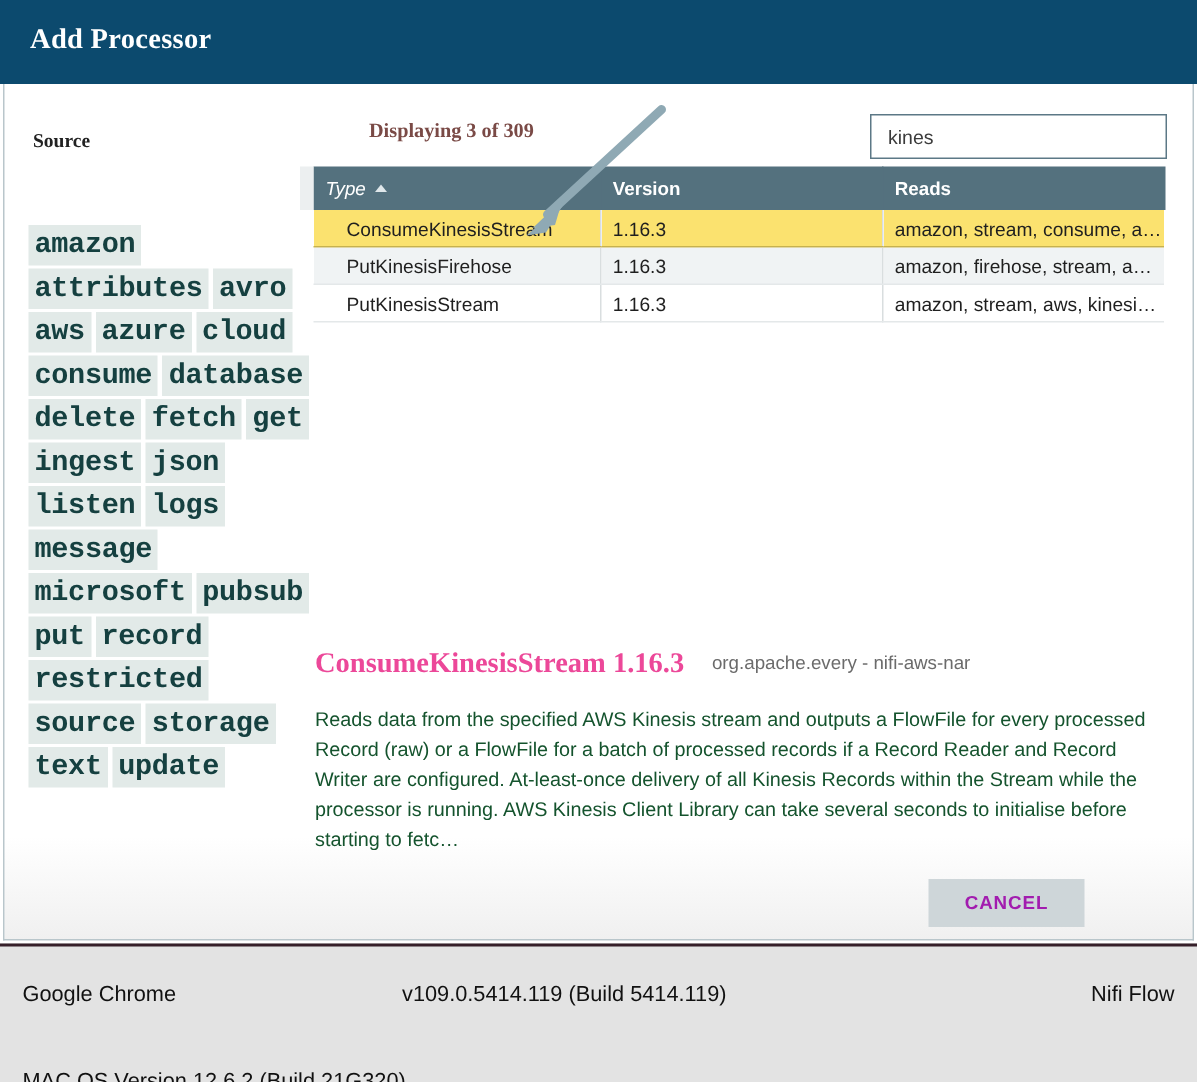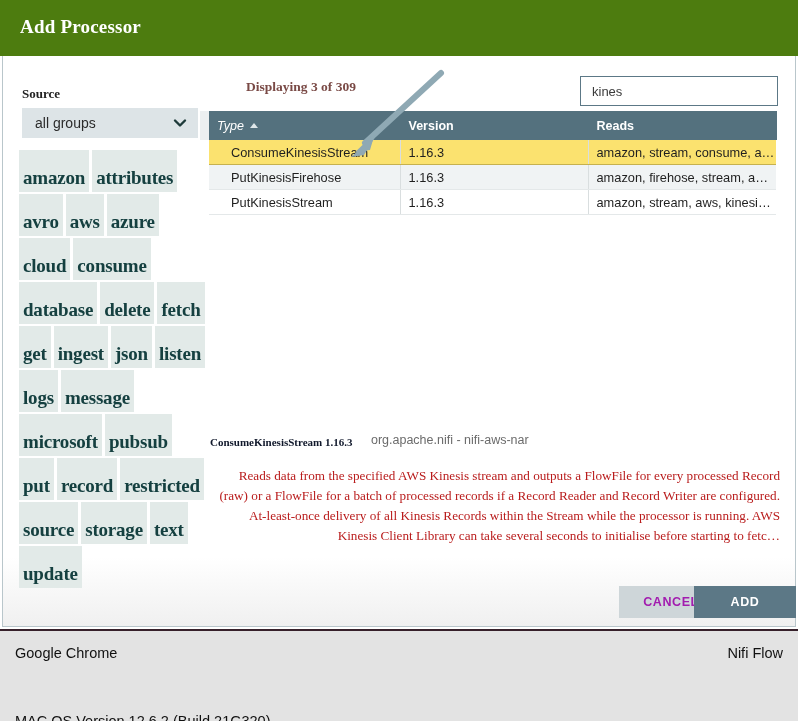--- a/index.html
+++ b/index.html
@@ -20,21 +20,21 @@
     left: 0; top: 0;
     width: 798px;
     height: 629px;
     background: #ffffff;
     box-sizing: border-box;
   }
   #titlebar {
     position: absolute;
     left: 0; top: 0;
     width: 798px; height: 56px;
-    background: #4d7c0f;
+    background: #0c4a6e;
   }
   #titlebar .title {
     position: absolute;
     left: 20px; top: 16px;
     color: #ffffff;
     font-size: 19px;
     font-weight: bold;
     font-family: "Liberation Serif", serif;
     letter-spacing: .2px;
   }
@@ -82,22 +82,22 @@
     position: absolute;
     left: 19px; top: 150px;
     width: 192px;
     line-height: 24px;
   }
   #tag-cloud .tag {
     display: inline-block;
     background: #e2eae8;
     color: #154040;
     font-weight: bold;
-    font-family: Liberation Serif, serif;
-    padding: 16px 4px 2px 4px;
+    font-family: Liberation Mono, monospace;
+    padding: 1px 4px 2px 4px;
     margin: 0 3px 2px 0;
     font-size: 19px;
     letter-spacing: -.2px;
     white-space: nowrap;
   }
 
   
   #displaying {
     position: absolute;
     left: 210px; top: 79px;
@@ -199,41 +199,40 @@
     pointer-events: none;
   }
 
   
   #detail {
     position: absolute;
     left: 210px; top: 432px;
     width: 570px;
   }
   #detail .d-title {
-    font-size: 11px;
-    font-weight: bold;
-    color: #0f172a;
+    font-size: 19px;
+    font-weight: bold;
+    color: #ec4899;
     font-family: "Liberation Serif", serif;
     display: inline-block;
   }
   #detail .d-bundle {
     font-size: 12.5px;
     color: #6b6b6b;
     display: inline-block;
     margin-left: 14px;
     vertical-align: 2px;
     font-family: "Liberation Sans", sans-serif;
   }
   #detail .d-desc {
     margin-top: 16px;
     font-size: 13.2px;
     line-height: 20px;
-    color: #b91c1c;
-    font-family: Liberation Serif, serif;
-    text-align: right;
+    color: #14532d;
+    font-family: Liberation Sans, sans-serif;
   }
 
   
   #btn-row {
     position: absolute;
     left: 590px; top: 586px;
     height: 32px;
     width: 206px;
   }
   .btn {
@@ -265,21 +264,21 @@
   
   #infobar {
     position: absolute;
     left: 0; top: 629px;
     width: 798px; height: 92px;
     background: #e3e3e3;
     border-top: 2px solid #36202a;
   }
   #infobar .row1 {
     position: absolute;
-    top: 14px; left: 0; width: 798px; height: 22px;
+    top: 24px; left: 0; width: 798px; height: 22px;
   }
   #infobar .row2 {
     position: absolute;
     top: 82px; left: 0; width: 798px; height: 22px;
   }
   #infobar .cell {
     position: absolute;
     font-size: 14.5px;
     color: #111111;
     font-family: "Liberation Sans", sans-serif;
@@ -296,28 +295,20 @@
 <div id="dialog">
 
   <div id="titlebar">
     <div class="title">Add Processor</div>
   </div>
 
   <div id="dialog-body"></div>
 
   <div id="source-label">Source</div>
 
-  <div id="source-select">
-    <span class="sel-value">all groups</span>
-    <span class="chev">
-      <svg viewBox="0 0 14 14" width="14" height="14" aria-hidden="true">
-        <path d="M2 4.5 L7 9.5 L12 4.5" fill="none" stroke="#1d3a3a" stroke-width="2.4" stroke-linecap="round" stroke-linejoin="round"></path>
-      </svg>
-    </span>
-  </div>
 
   <div id="tag-cloud"><span class="tag">amazon</span><span class="tag">attributes</span><span class="tag">avro</span><span class="tag">aws</span><span class="tag">azure</span><span class="tag">cloud</span><span class="tag">consume</span><span class="tag">database</span><span class="tag">delete</span><span class="tag">fetch</span><span class="tag">get</span><span class="tag">ingest</span><span class="tag">json</span><span class="tag">listen</span><span class="tag">logs</span><span class="tag">message</span><span class="tag">microsoft</span><span class="tag">pubsub</span><span class="tag">put</span><span class="tag">record</span><span class="tag">restricted</span><span class="tag">source</span><span class="tag">storage</span><span class="tag">text</span><span class="tag">update</span></div>
 
   <div id="displaying">Displaying 3 of 309</div>
 
   <div id="filter-box">
     <input id="filter-input" type="text" value="kines" style="">
   </div>
 
   <div id="proc-table">
@@ -365,32 +356,32 @@
     <g stroke="#8fa9b4" fill="#8fa9b4">
       <line x1="441" y1="73" x2="365" y2="143" stroke-width="6" stroke-linecap="round"></line>
       <polygon points="350,157 375,133 370,150 355,152" stroke="none"></polygon>
       <polygon points="351,157 377,134 364,155" stroke="none"></polygon>
     </g>
   </svg>
 
   <div id="detail">
     <div>
       <span class="d-title">ConsumeKinesisStream 1.16.3</span>
-      <span class="d-bundle">org.apache.nifi - nifi-aws-nar</span>
+      <span class="d-bundle">org.apache.every - nifi-aws-nar</span>
     </div>
     <div class="d-desc">Reads data from the specified AWS Kinesis stream and outputs a FlowFile for every processed Record (raw) or a FlowFile for a batch of processed records if a Record Reader and Record Writer are configured. At-least-once delivery of all Kinesis Records within the Stream while the processor is running. AWS Kinesis Client Library can take several seconds to initialise before starting to fetc…</div>
   </div>
 
   <div id="btn-row">
     <div class="btn" id="btn-cancel">CANCEL</div>
-    <div class="btn" id="btn-add">ADD</div>
   </div>
 </div>
 
 <div id="infobar">
   <div class="row1">
     <span class="cell c-browser">Google Chrome</span>
+    <span class="cell c-version">v109.0.5414.119 (Build 5414.119)</span>
     <span class="cell c-app">Nifi Flow</span>
   </div>
   <div class="row2">
     <span class="cell c-os">MAC OS Version 12.6.2 (Build 21G320)</span>
   </div>
 </div>
 
 </body></html>

